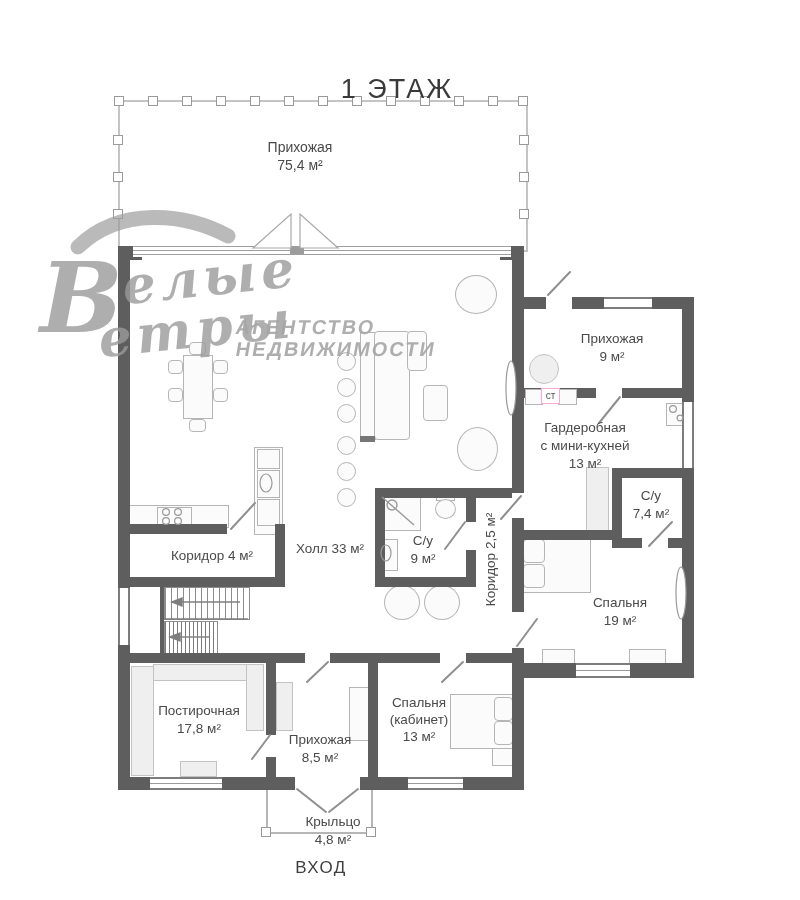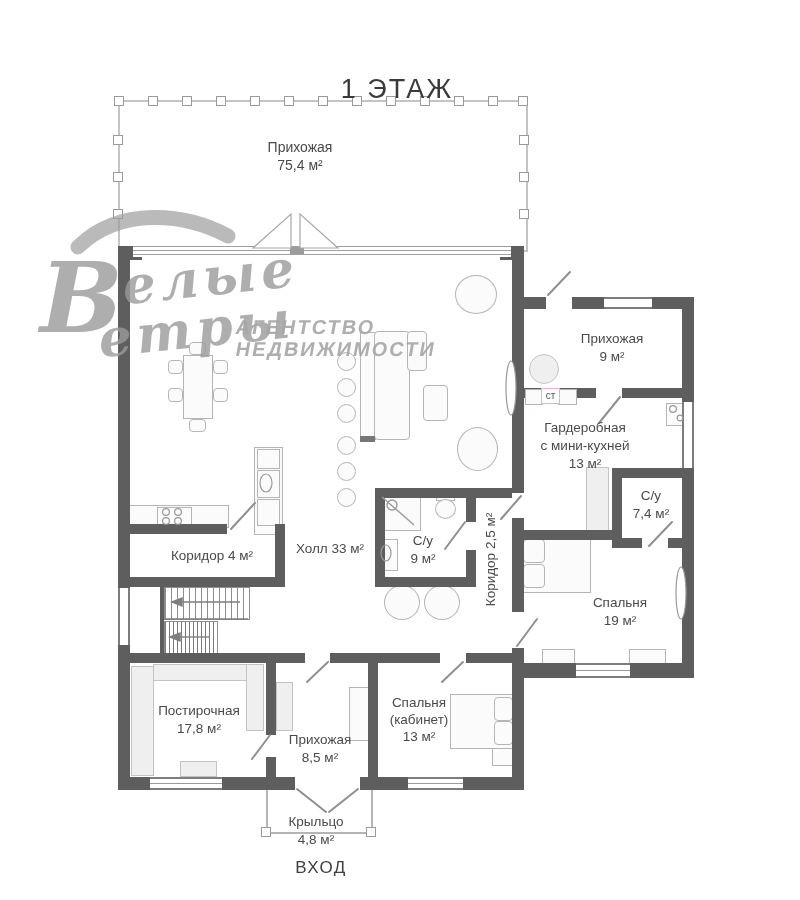--- a/index.html
+++ b/index.html
@@ -276,21 +276,21 @@
   </div>
   <div class="lbl" style="left:320px;top:731px;">
     <div>Прихожая</div>
     <div>8,5 м²</div>
   </div>
   <div class="lbl" style="left:419px;top:694px;line-height:17px;">
     <div>Спальня</div>
     <div>(кабинет)</div>
     <div>13 м²</div>
   </div>
-  <div class="lbl" style="left:316px;top:813px;">
+  <div class="lbl" style="left:333px;top:813px;">
     <div>Крыльцо</div>
     <div>4,8 м²</div>
   </div>
   <div class="entr" style="left:321px;top:858px;">ВХОД</div>
 
   <div class="wmk" style="left:40px;top:240px;font-size:98px;">В</div>
   <div class="wmk" style="left:122px;top:246px;font-size:52px;letter-spacing:5px;transform:rotate(-6deg);">елые</div>
   <div class="wmk" style="left:98px;top:298px;font-size:52px;letter-spacing:5px;transform:rotate(-6deg);">етры</div>
   <div class="agency" style="left:236px;top:316px;">АГЕНТСТВО</div>
   <div class="agency" style="left:236px;top:338px;">НЕДВИЖИМОСТИ</div>

